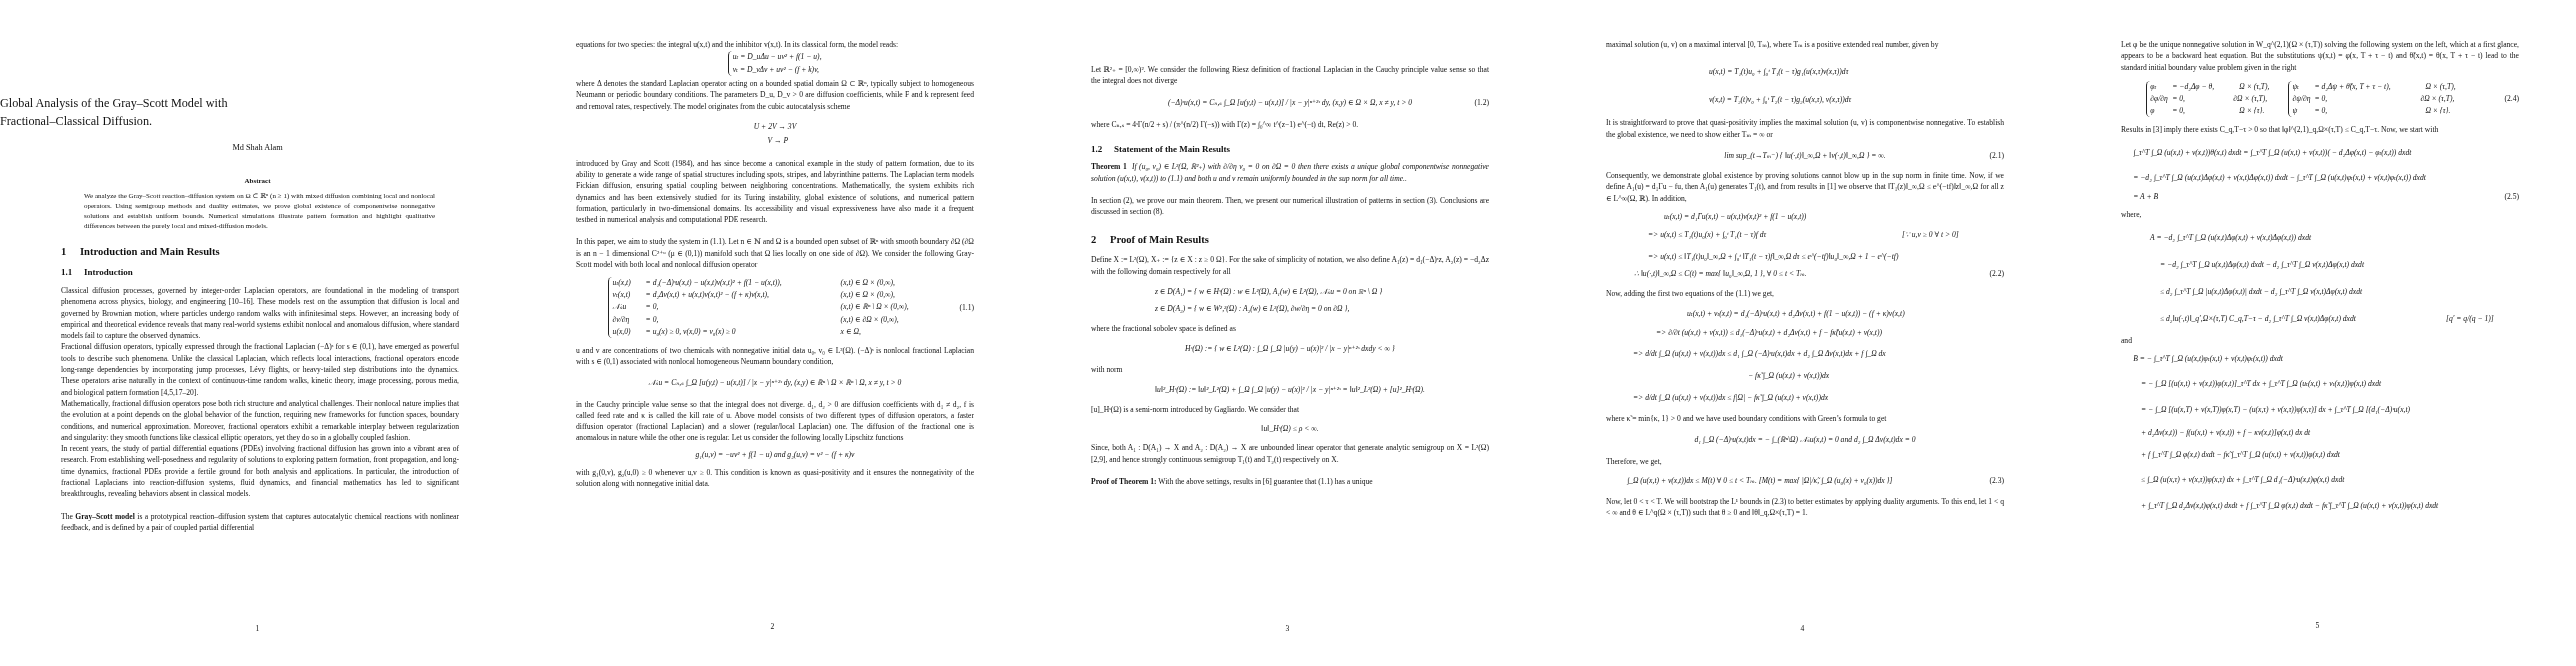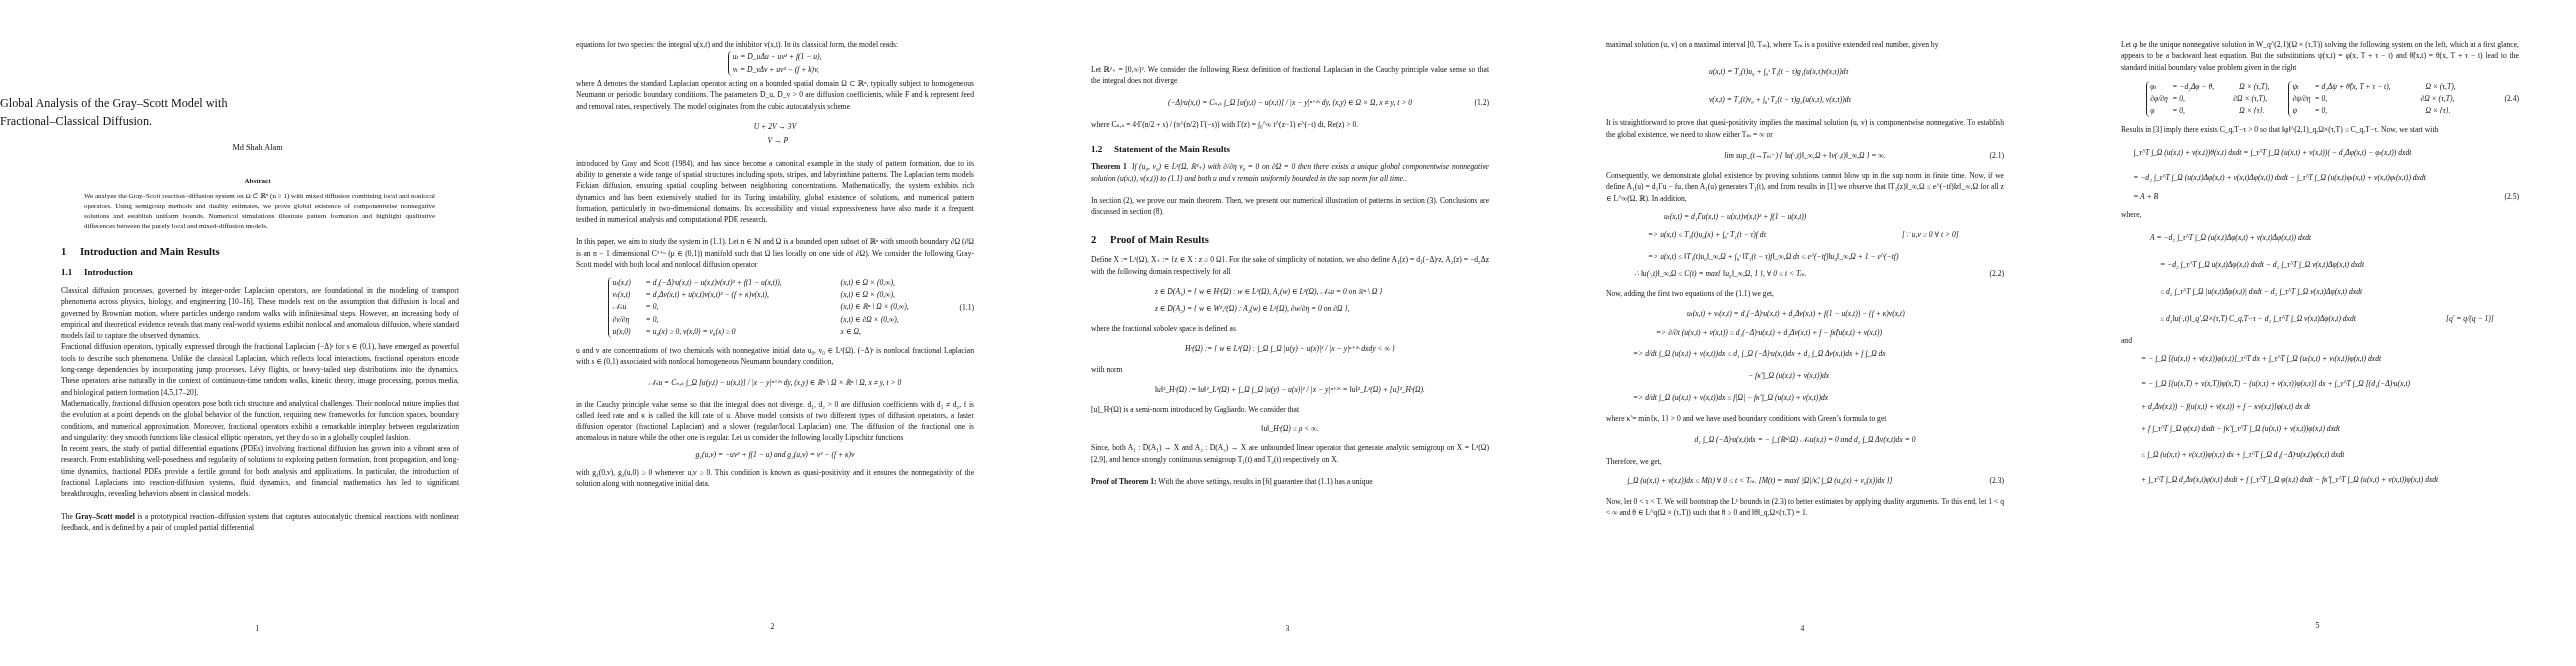--- a/index.html
+++ b/index.html
@@ -225,20 +225,21 @@
       <div style="height:4.4px"></div>
       <div class="mathblock" style="padding-left:29px; line-height:27px;">A = −d₂ ∫_τ^T ∫_Ω (u(x,t)Δφ(x,t) + v(x,t)Δφ(x,t)) dxdt</div>
       <div class="mathblock" style="padding-left:39px; line-height:27px;">= −d₂ ∫_τ^T ∫_Ω u(x,t)Δφ(x,t) dxdt − d₂ ∫_τ^T ∫_Ω v(x,t)Δφ(x,t) dxdt</div>
       <div class="mathblock" style="padding-left:39px; line-height:27px;">≤ d₂ ∫_τ^T ∫_Ω |u(x,t)Δφ(x,t)| dxdt − d₂ ∫_τ^T ∫_Ω v(x,t)Δφ(x,t) dxdt</div>
       <div class="mathblock" style="padding-left:39px; line-height:27px; position:relative;">
         <span>≤ d₂‖u(·,t)‖_q′,Ω×(τ,T) C_q,T−τ − d₂ ∫_τ^T ∫_Ω v(x,t)Δφ(x,t) dxdt</span>
         <span style="position:absolute; left:325px;">[q′ = q/(q − 1)]</span>
       </div>
       <div style="height:2.2px"></div>
       <p>and</p>
+      <div class="mathblock" style="padding-left:12.2px; line-height:25.6px;">B = − ∫_τ^T ∫_Ω (u(x,t)φₜ(x,t) + v(x,t)φₜ(x,t)) dxdt</div>
       <div class="mathblock" style="padding-left:20px; line-height:25.6px;">= − ∫_Ω [(u(x,t) + v(x,t))φ(x,t)]_τ^T dx + ∫_τ^T ∫_Ω (uₜ(x,t) + vₜ(x,t))φ(x,t) dxdt</div>
       <div class="mathblock" style="padding-left:20px; line-height:25.6px;">= − ∫_Ω [(u(x,T) + v(x,T))φ(x,T) − (u(x,τ) + v(x,τ))φ(x,τ)] dx + ∫_τ^T ∫_Ω [(d₁(−Δ)ˢu(x,t)</div>
       <div class="mathblock" style="padding-left:20px; line-height:19px;">+ d₂Δv(x,t)) − f(u(x,t) + v(x,t)) + f − κv(x,t)]φ(x,t) dx dt</div>
       <div class="mathblock" style="padding-left:20px; line-height:25.6px;font-style:italic;">+ f ∫_τ^T ∫_Ω φ(x,t) dxdt − fκ̃ ∫_τ^T ∫_Ω (u(x,t) + v(x,t))φ(x,t) dxdt</div>
       <div class="mathblock" style="padding-left:20px; line-height:25.6px;">≤ ∫_Ω (u(x,τ) + v(x,τ))φ(x,τ) dx + ∫_τ^T ∫_Ω d₁(−Δ)ˢu(x,t)φ(x,t) dxdt</div>
       <div class="mathblock" style="padding-left:20px; line-height:25.6px;">+ ∫_τ^T ∫_Ω d₂Δv(x,t)φ(x,t) dxdt + f ∫_τ^T ∫_Ω φ(x,t) dxdt − fκ̃ ∫_τ^T ∫_Ω (u(x,t) + v(x,t))φ(x,t) dxdt</div>
     </div>
     <div class="pnum" style="top:621px;">5</div>
   </div>
 

